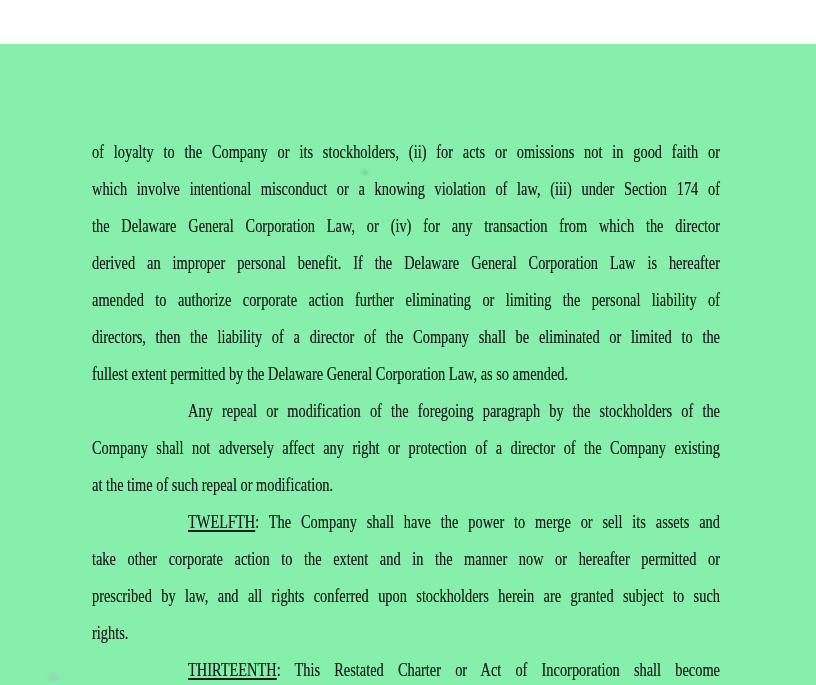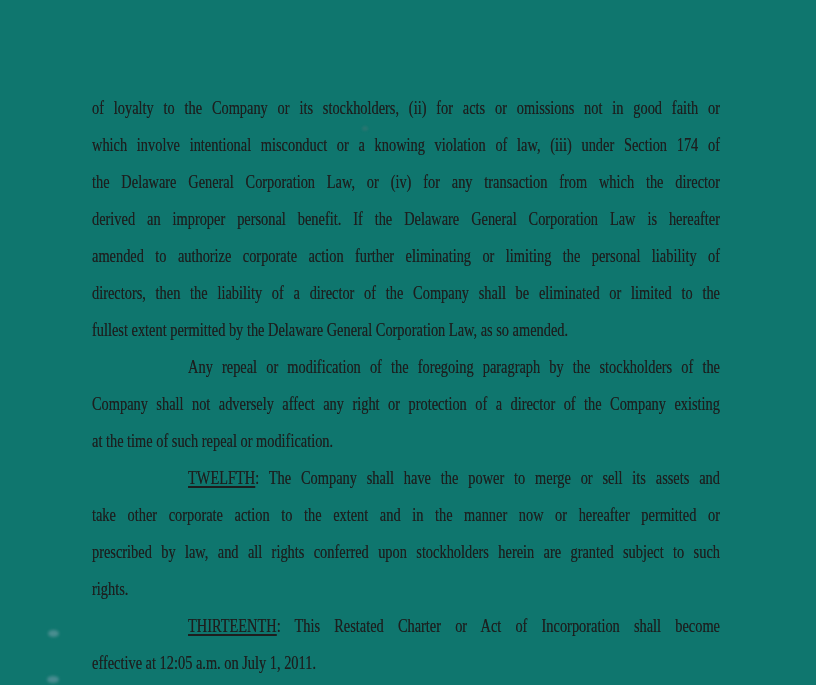--- a/index.html
+++ b/index.html
@@ -10,21 +10,22 @@
     width: 816px;
     height: 685px;
     position: relative;
     overflow: hidden;
     background: #ffffff;
     font-family: "Liberation Serif", "DejaVu Serif", serif;
   }
   .page {
     position: absolute;
     inset: 0;
-    background: #0f766e;
+    background: #86efac;
+    margin-top: 44px;
   }
   
   .doc {
     position: absolute;
     left: 92px;
     top: 89px;
     width: 628px;
   }
   .scale {
     width: 830px;

